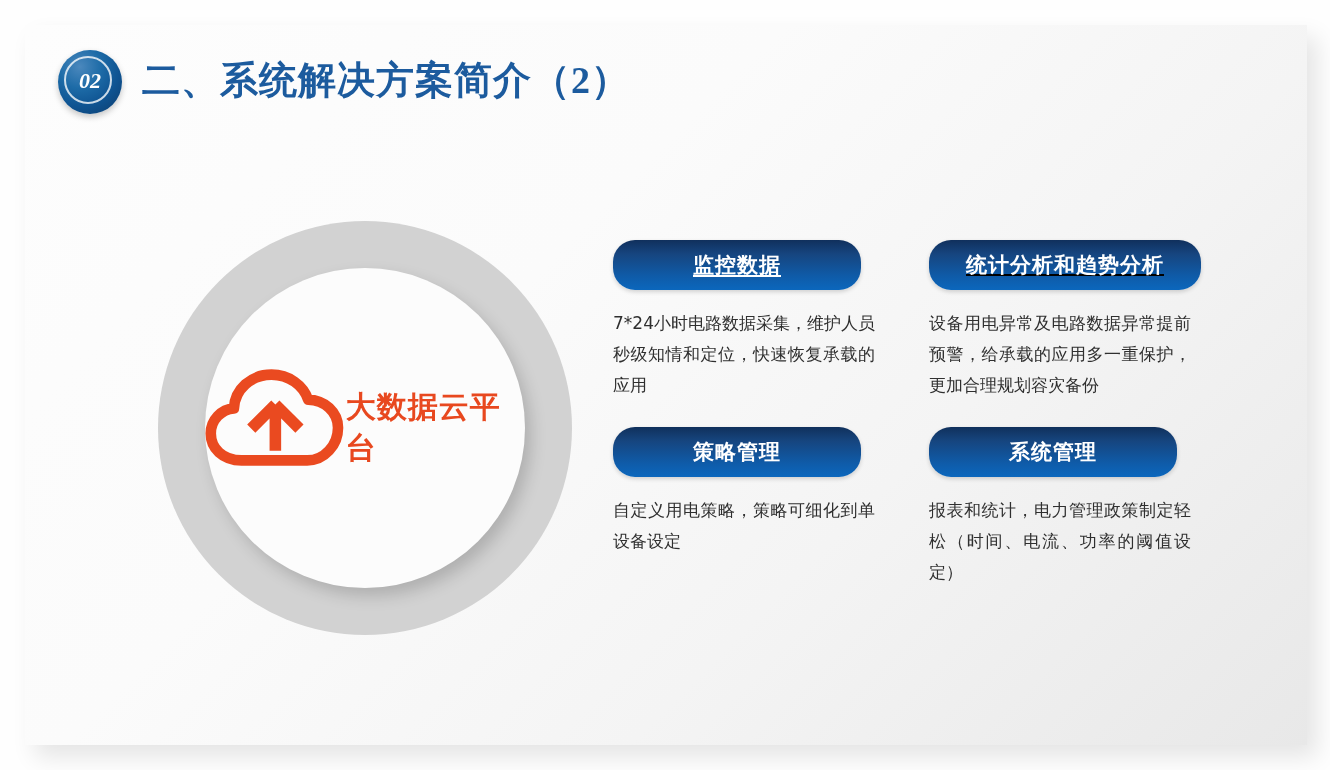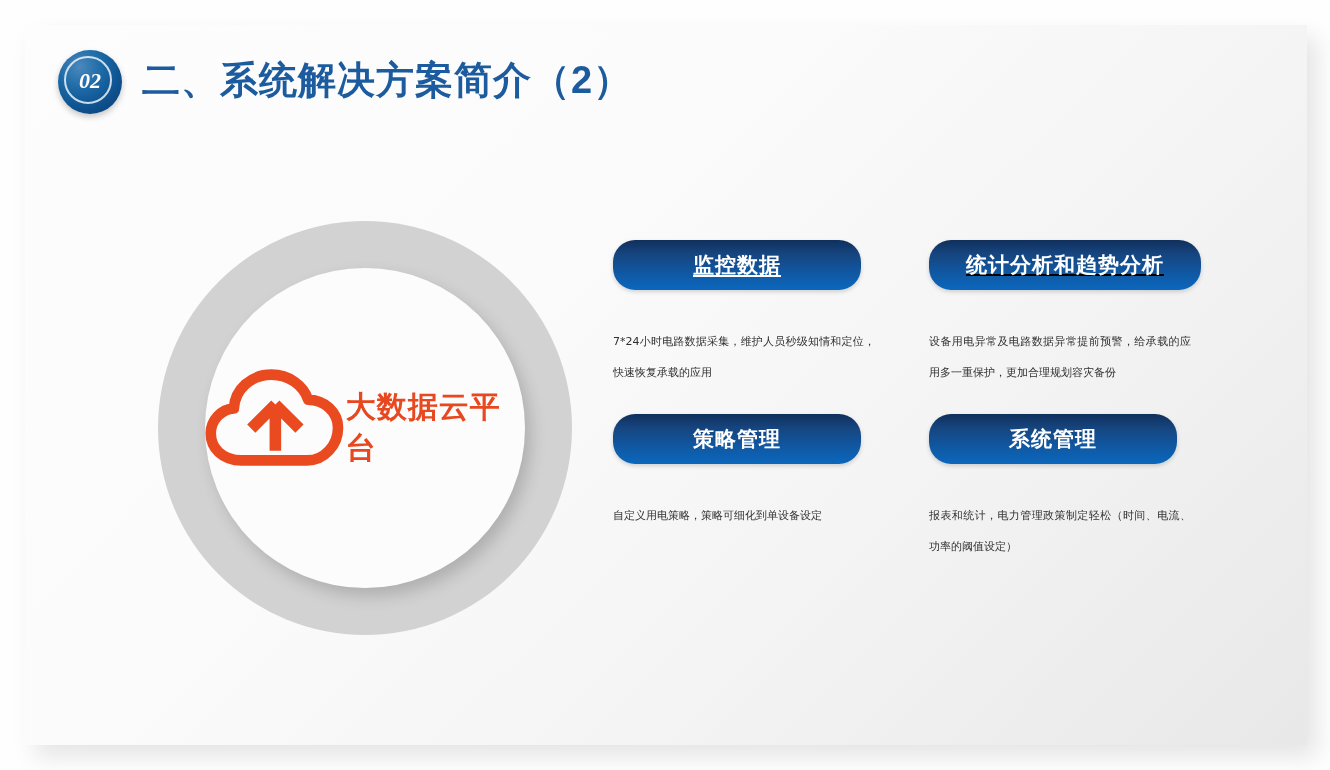--- a/index.html
+++ b/index.html
@@ -30,21 +30,21 @@
   .badge .ring{
     position:absolute;left:6px;top:6px;width:48px;height:48px;border-radius:50%;
     border:2px solid rgba(255,255,255,0.78);box-sizing:border-box;
   }
   .badge .num{
     position:relative;color:#ffffff;font-size:22px;font-weight:700;letter-spacing:0px;
     font-family:"Liberation Serif","DejaVu Serif",serif;line-height:1;padding-bottom:2px;font-style:italic;
   }
   .slide-title{
     position:absolute;left:117px;top:30px;
-    font-family:Liberation Sans, sans-serif;
+    font-family:Liberation Serif, serif;
     font-size:38px;font-weight:700;color:#1c5b9e;white-space:nowrap;letter-spacing:1px;
   }
 
   
   .circle-wrap{position:absolute;left:105px;top:168px;width:470px;height:470px;}
   .ring-outer{
     position:absolute;left:28px;top:28px;width:414px;height:414px;border-radius:50%;
     background:#d2d2d2;
     box-shadow:inset 0 0 0 0 rgba(0,0,0,0);
   }
@@ -77,22 +77,22 @@
     display:flex;align-items:center;justify-content:center;
     box-shadow:0 2px 4px rgba(0,0,0,0.16);
   }
   .card.wide .card-head{width:272px;text-decoration:underline;}
   .card-head .ht{
     color:#ffffff;font-size:21px;font-weight:700;letter-spacing:1px;
     font-family:"DejaVu Sans","Liberation Sans",sans-serif;
   }
   .card-head .ht.underline{text-decoration:underline;text-underline-offset:3px;}
   .card-body{
-    margin-top:36px;width:262px;
-    font-size:11px;line-height:31px;color:#2f2f2f;
+    margin-top:18px;width:262px;
+    font-size:17px;line-height:31px;color:#2f2f2f;
     font-family:"DejaVu Sans","Liberation Sans",sans-serif;
     text-align:justify;
   }
   .row2{margin-top:4px;}
 </style>
 </head>
 <body>
 
 <div id="stage">
   <div class="slide">

